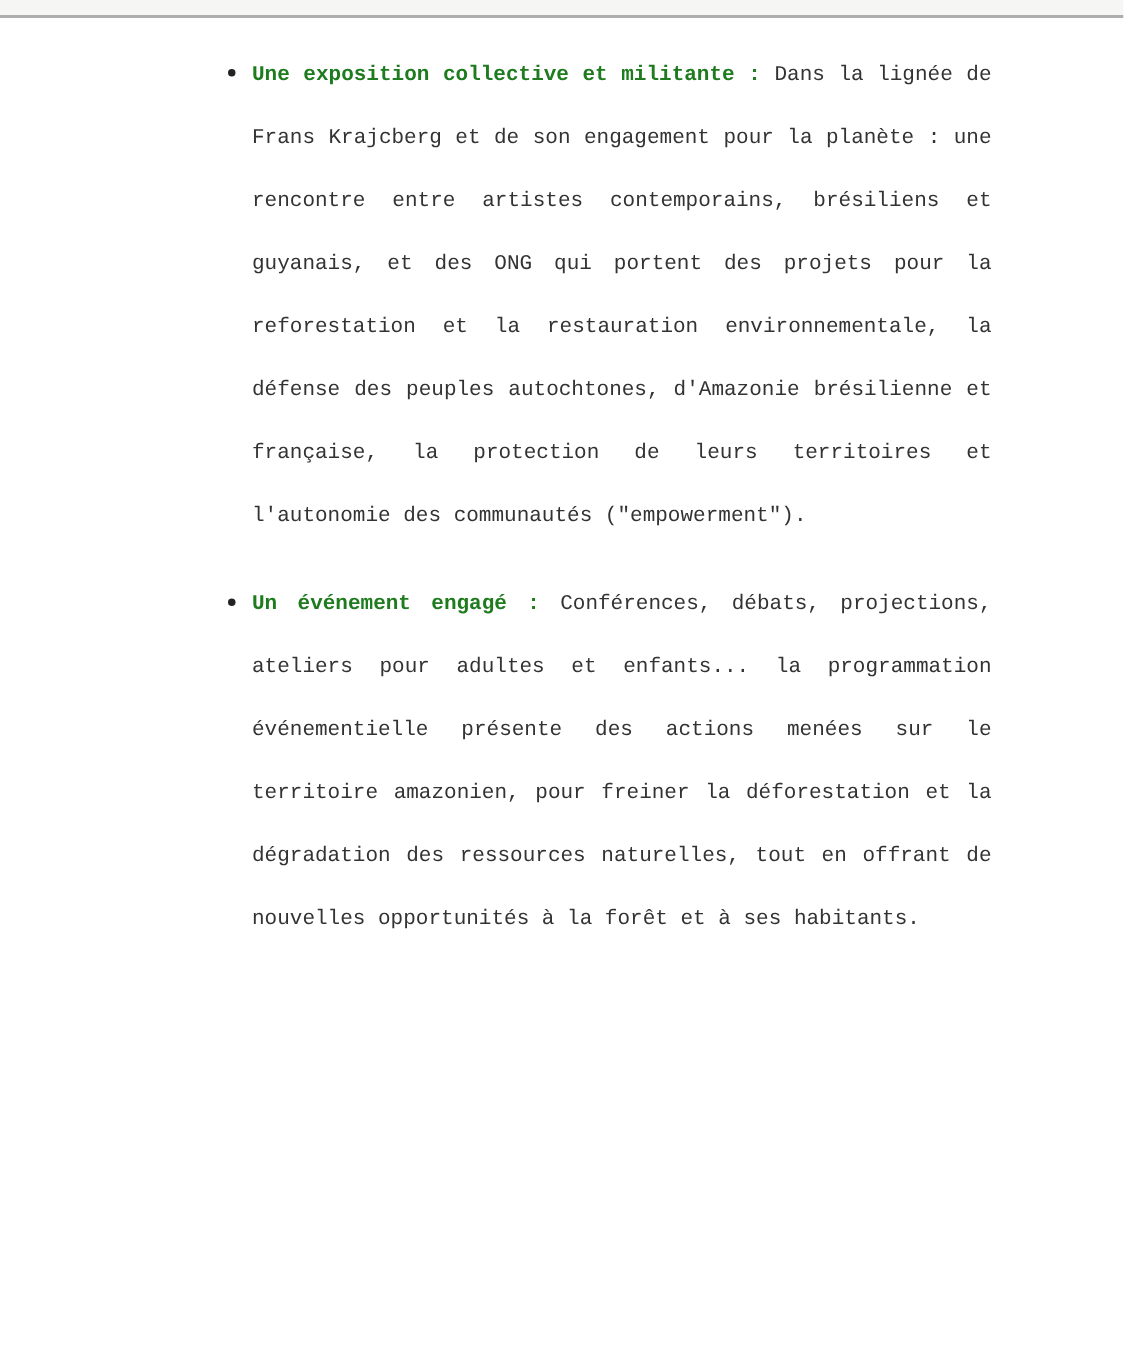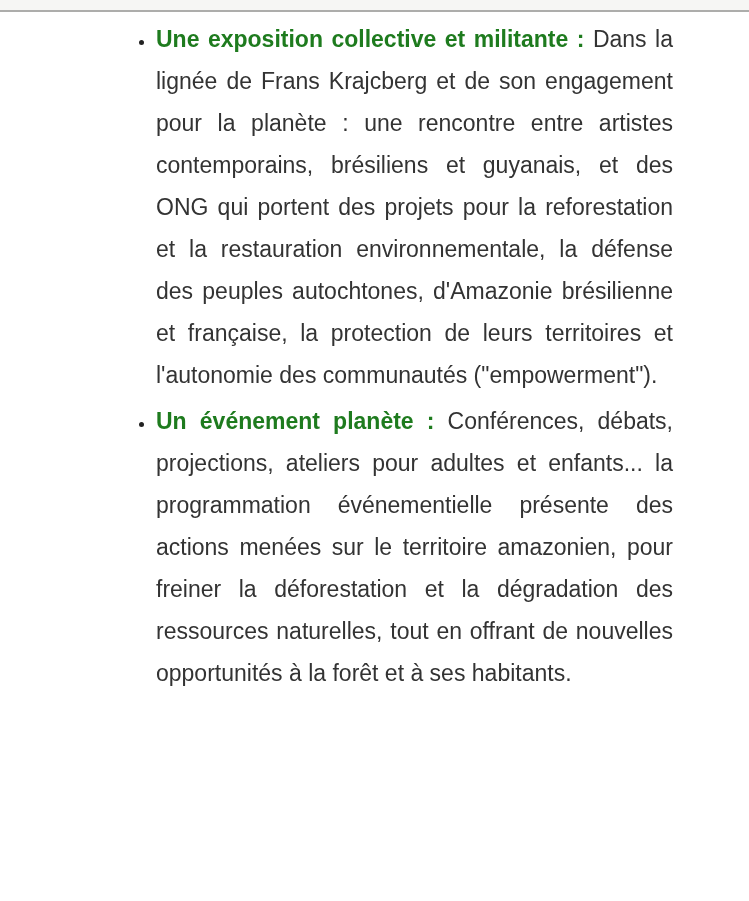--- a/index.html
+++ b/index.html
@@ -17,26 +17,27 @@
     height: 10px;
     background: #f6f6f4;
     border-bottom: 2px solid #adadab;
   }
   ul.bullet-list {
     margin: 6px 0 0 0;
     padding: 0 72px 0 152px;
     list-style: disc outside;
   }
   ul.bullet-list > li {
-    font-size: 23px;
+    font-size: 14px;
     line-height: 42px;
     text-align: justify;
     color: #333333;
-    margin: 4px;
+    margin: 16px;
     padding: 0;
+    font-family: Liberation Mono, monospace;
   }
   ul.bullet-list > li::marker {
     color: #222222;
     font-size: 18px;
   }
   .lead {
     font-weight: bold;
     color: #1e7b1e;
   }
 </style>
@@ -44,16 +45,16 @@
 <body>
 
 <div class="top-bar"></div>
 
 <ul class="bullet-list">
   <li>
     <strong class="lead">Une exposition collective et militante :</strong>
     <span>Dans la lignée de Frans Krajcberg et de son engagement pour la planète : une rencontre entre artistes contemporains, brésiliens et guyanais, et des ONG qui portent des projets pour la reforestation et la restauration environnementale, la défense des peuples autochtones, d'Amazonie brésilienne et française, la protection de leurs territoires et l'autonomie des communautés ("empowerment").</span>
   </li>
   <li>
-    <strong class="lead">Un événement planète :</strong>
+    <strong class="lead">Un événement engagé :</strong>
     <span>Conférences, débats, projections, ateliers pour adultes et enfants... la programmation événementielle présente des actions menées sur le territoire amazonien, pour freiner la déforestation et la dégradation des ressources naturelles, tout en offrant de nouvelles opportunités à la forêt et à ses habitants.</span>
   </li>
 </ul>
 
 </body></html>

